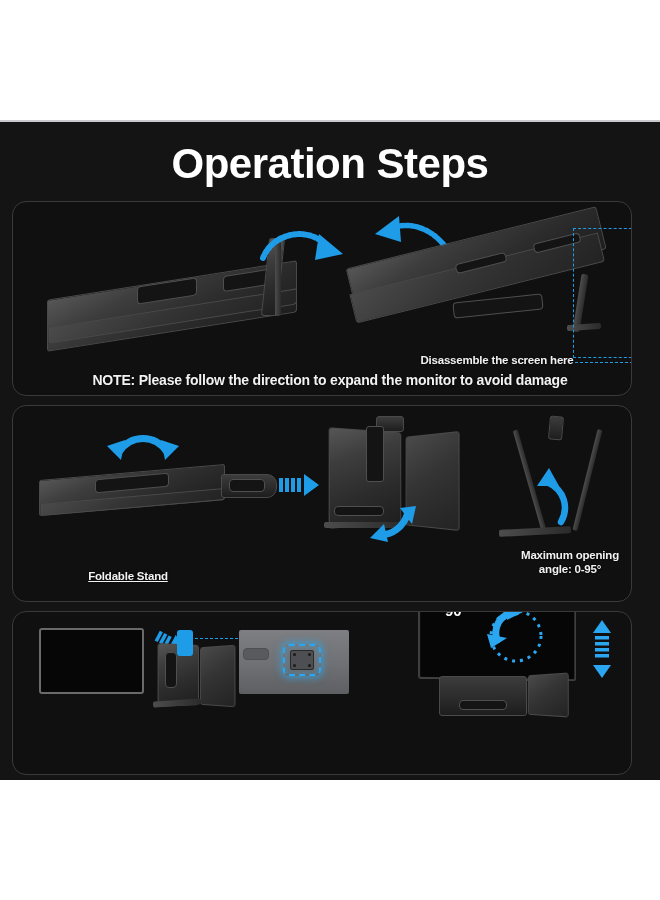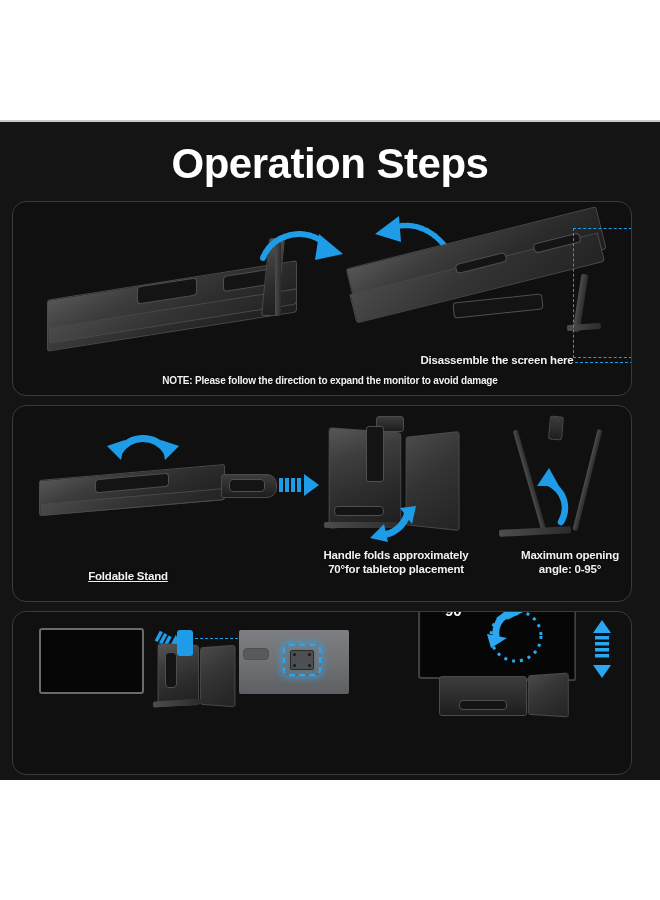--- a/index.html
+++ b/index.html
@@ -169,21 +169,21 @@
 
         <div class="bar" style="left:226px; top:62px; width:7px; height:58px; transform: rotate(9deg);"></div>
         <div class="bar" style="left:216px; top:112px; width:34px; height:6px; transform: rotate(-4deg);"></div>
 
         <div class="dashbox" style="left:222px; top:16px; width:64px; height:130px;"></div>
       </div>
 
       <div class="cap" style="left:404px; top:152px; width:160px;">Disassemble the screen here</div>
       <div class="dashline" style="left:562px; top:160px; width:58px;"></div>
 
-      <div class="cap" style="left:17px; top:172px; width:600px; font-size:10px;">NOTE: Please follow the direction to expand the monitor to avoid damage</div>
+      <div class="cap" style="left:17px; top:172px; width:600px; font-size:14px;">NOTE: Please follow the direction to expand the monitor to avoid damage</div>
     </div>
 
     <div class="panel" id="panel2">
 
       <div class="cell" style="left:20px; top:22px; width:260px; height:120px;">
 
         <svg class="blue-svg" style="left:72px; top:0px;" width="76" height="32" viewBox="0 0 76 32">
           <path d="M14,24 C26,6 50,6 62,24" fill="none" stroke="#1f9ce8" stroke-width="7" stroke-linecap="round"></path>
           <polygon points="2,18 20,12 16,32" fill="#1f9ce8"></polygon>
           <polygon points="74,18 56,12 60,32" fill="#1f9ce8"></polygon>
@@ -235,22 +235,20 @@
         <div class="slab flat" style="left:58px; top:2px; width:14px; height:24px; transform: rotate(5deg);"></div>
         <div class="bar" style="left:8px; top:114px; width:72px; height:7px; transform: rotate(-3deg);"></div>
 
         <svg class="blue-svg" style="left:44px; top:54px;" width="44" height="62" viewBox="0 0 44 62">
           <path d="M12,14 C30,22 34,40 26,54" fill="none" stroke="#1f9ce8" stroke-width="6.5" stroke-linecap="round"></path>
           <polygon points="2,18 14,0 24,18" fill="#1f9ce8"></polygon>
         </svg>
       </div>
 
       <div class="cap" style="left:20px; top:164px; width:190px;text-decoration:underline;">Foldable Stand</div>
-      <div class="cap" style="left:278px; top:143px; width:210px;">Handle folds approximately
-70°for tabletop placement</div>
       <div class="cap" style="left:490px; top:143px; width:134px;">Maximum opening
 angle: 0-95°</div>
     </div>
 
     <div class="panel" id="panel3">
 
       <div class="cell" style="left:18px; top:10px; width:340px; height:88px;">
 
         <div class="screenface" style="left:8px; top:6px; width:105px; height:66px;"></div>
 

